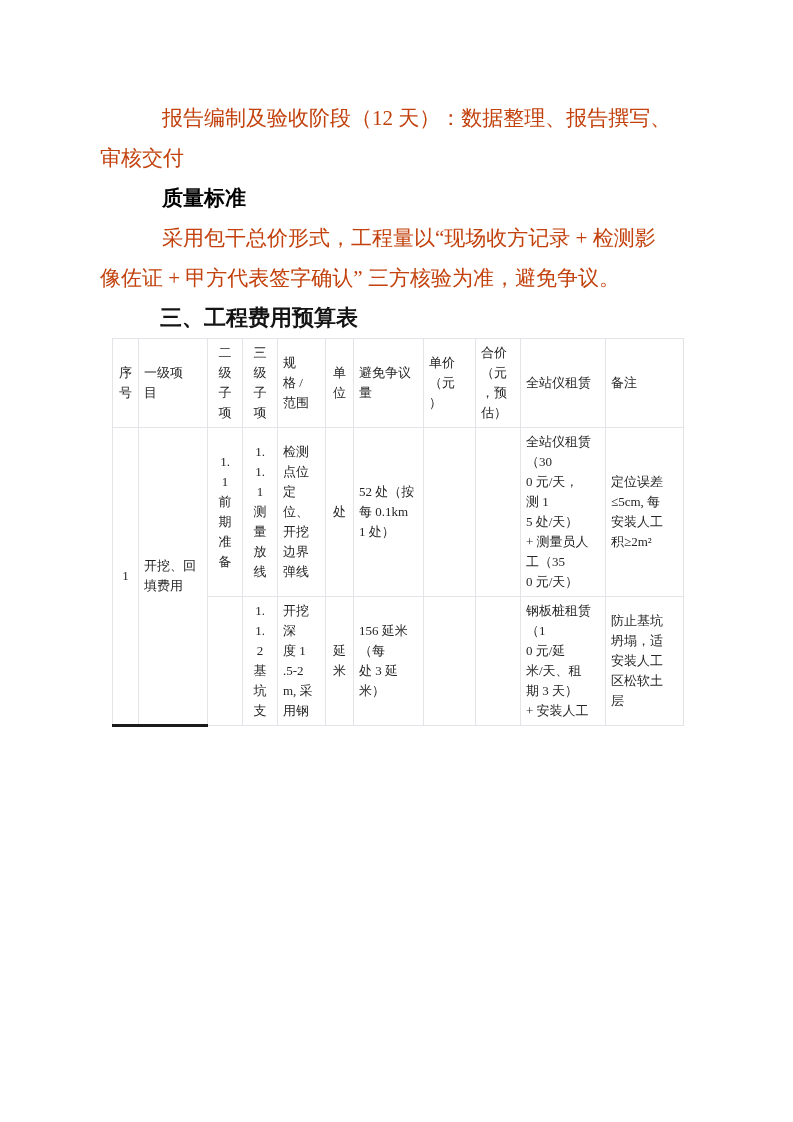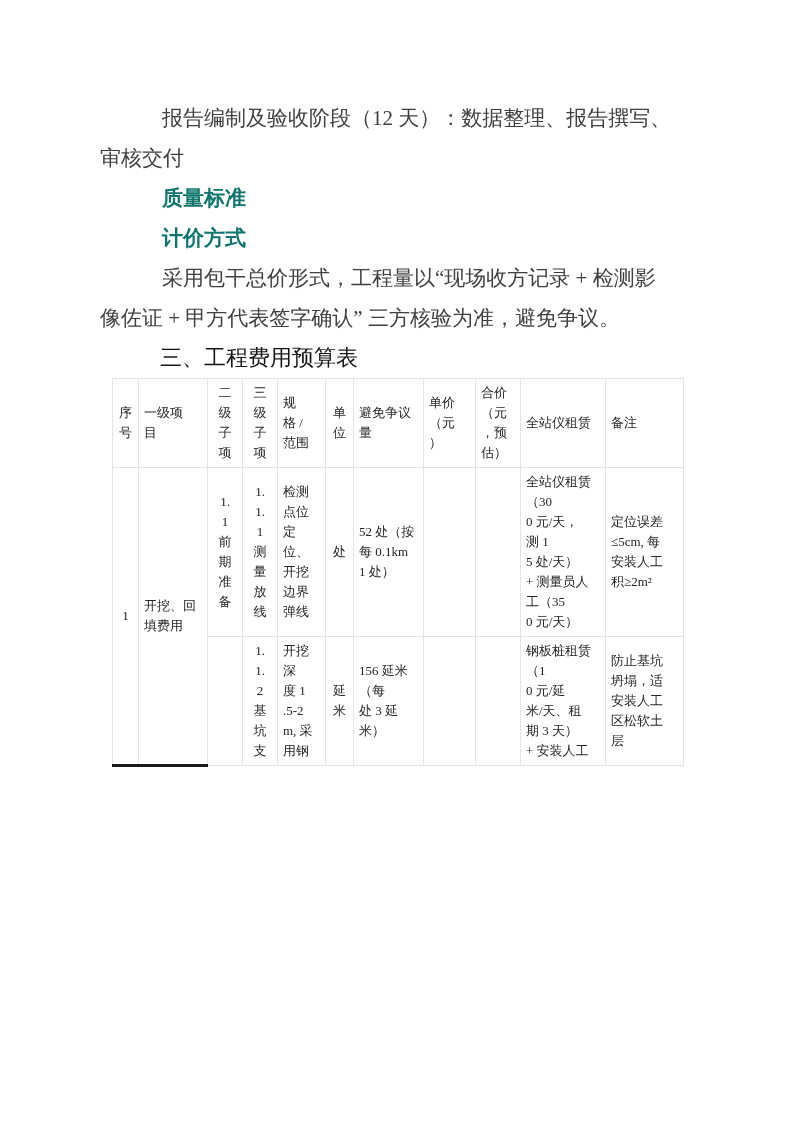--- a/index.html
+++ b/index.html
@@ -13,33 +13,33 @@
     font-family: "Liberation Serif", "DejaVu Serif", serif;
     color: #1f1f1f;
   }
   .content { padding: 98px 100px 0 100px; }
   .para {
     font-size: 21px;
     line-height: 40px;
     white-space: pre-line;
     text-align: justify;
     text-indent: 62px;
-    color: #404040;
+    color: #c2410c;
   }
   .heading {
     font-family: "Liberation Sans", "DejaVu Sans", sans-serif;
     font-weight: 700;
     font-size: 21px;
     line-height: 40px;
-    color: #0f766e;
+    color: #000000;
     padding-left: 62px;
   }
   .heading-lg {
     font-family: "Liberation Sans", "DejaVu Sans", sans-serif;
-    font-weight: 400;
+    font-weight: 700;
     font-size: 22px;
     line-height: 40px;
     color: #141414;
     padding-left: 60px;
   }
   table.budget {
     border-collapse: collapse;
     table-layout: fixed;
     width: 572px;
     margin-left: 12px;
@@ -78,21 +78,20 @@
 <div class="page">
   <div class="content">
 
     <p class="para">报告编制及验收阶段（12 天）：数据整理、报告撰写、
 审核交付</p>
 
     <h3 class="heading">质量标准</h3>
 
 
 
-    <h3 class="heading">计价方式</h3>
 
     <p class="para">采用包干总价形式，工程量以“现场收方记录 + 检测影
 像佐证 + 甲方代表签字确认” 三方核验为准，避免争议。</p>
 
     <h3 class="heading-lg">三、工程费用预算表</h3>
 
     <table class="budget">
       <colgroup>
         <col class="col-seq">
           <col class="col-l1">

